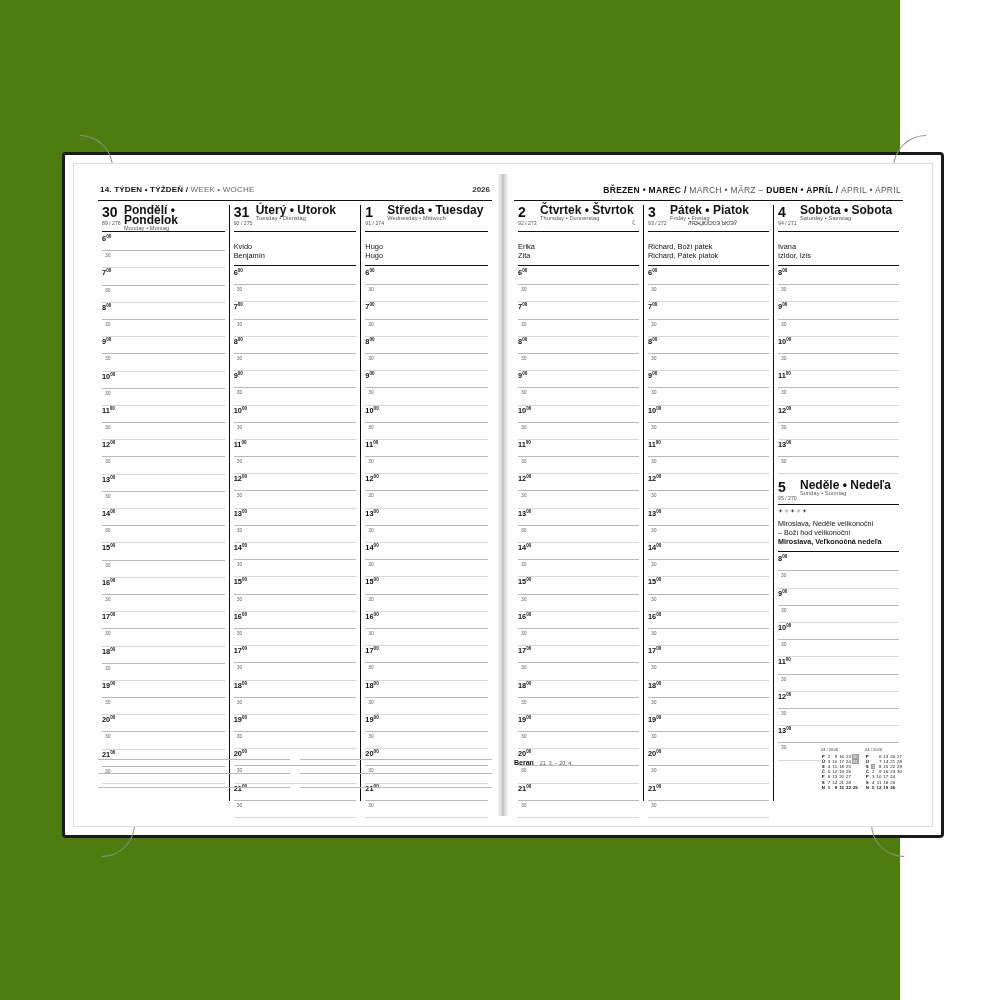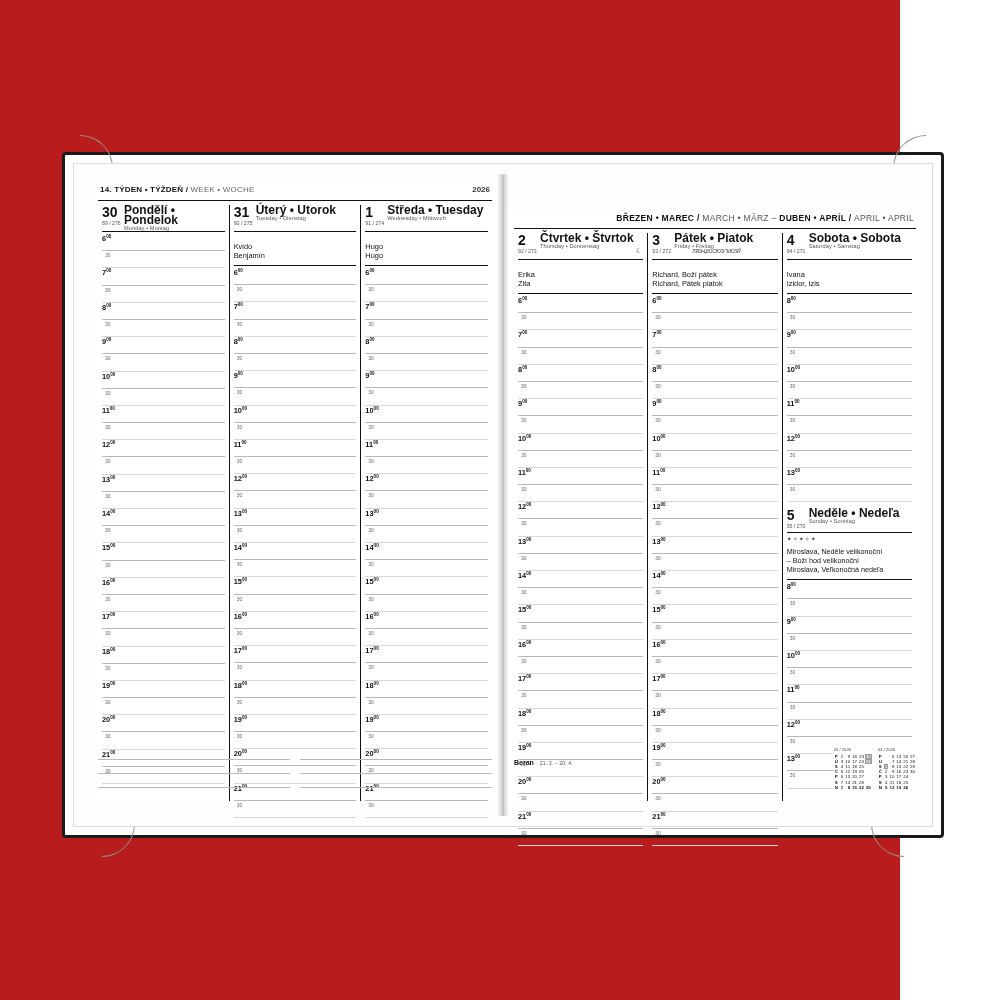--- a/index.html
+++ b/index.html
@@ -1,17 +1,17 @@
 <!DOCTYPE html>
 <html><head>
 <meta charset="utf-8">
 <style>
   html,body{margin:0;padding:0;background:#ffffff;}
   body{width:1000px;height:1000px;font-family:"Liberation Sans",sans-serif;color:#111;}
-  .page{position:relative;width:900px;height:1000px;background:#b91c1c;}
+  .page{position:relative;width:900px;height:1000px;background:#4d7c0f;}
 
   
   .cover{
     position:absolute;left:62px;top:152px;width:876px;height:680px;
     background:#ffffff;border:3px solid #1a1a1a;border-radius:4px;
     box-shadow:0 0 0 1px #ffffff inset;
   }
   .cover-inner{
     position:absolute;left:8px;top:8px;right:8px;bottom:8px;
     background:#fefefe;border:1px solid #dcdcdc;
@@ -24,21 +24,21 @@
   
   .corner{position:absolute;width:64px;height:64px;border:1px solid #9a9a9a;border-radius:50%;}
   .corner.tl{left:-18px;top:-20px;border-color:transparent;border-bottom-color:#8f8f8f;border-right-color:#8f8f8f;transform:rotate(-45deg);}
   .corner.bl{left:4px;bottom:-22px;border-color:transparent;border-top-color:#8f8f8f;border-right-color:#8f8f8f;transform:rotate(45deg);}
   .corner.br{right:4px;bottom:-22px;border-color:transparent;border-top-color:#8f8f8f;border-left-color:#8f8f8f;transform:rotate(-45deg);}
   .corner.tr{right:-18px;top:-20px;border-color:transparent;border-bottom-color:#8f8f8f;border-left-color:#8f8f8f;transform:rotate(45deg);}
 
   
   .leaf{position:absolute;top:20px;bottom:20px;background:#fff;}
   .leaf.left{left:20px;right:50%;margin-right:7px;}
-  .leaf.right{right:12px;left:50%;margin-left:7px;margin-top:28px;}
+  .leaf.right{right:25px;left:50%;margin-left:7px;}
 
   
   .pg-head{position:relative;height:16px;border-bottom:1px solid #111;margin:0 4px 0 4px;}
   .pg-head .wk{position:absolute;left:2px;top:1px;font-size:8px;font-weight:bold;letter-spacing:.2px;}
   .pg-head .wk .light{font-weight:normal;color:#666;}
   .pg-head .yr{position:absolute;right:2px;top:1px;font-size:8px;font-weight:bold;color:#333;}
   .pg-head .months{position:absolute;left:0;right:2px;top:1px;text-align:right;font-size:8.5px;font-weight:bold;letter-spacing:.3px;}
   .pg-head .months .light{font-weight:normal;color:#555;}
 
   
@@ -63,21 +63,21 @@
   .hrow.half{border-bottom:1px solid #d8d8d8;}
   .hlab{position:absolute;left:0;top:0px;font-size:7.4px;font-weight:bold;}
   .hlab sup{font-size:4.6px;font-weight:bold;vertical-align:super;}
   .hlab.small{font-size:5px;font-weight:normal;color:#666;left:3px;top:1px;}
 
   
   .sun-block{margin-top:6px;}
   .sun-head{position:relative;height:24px;border-bottom:1px solid #111;}
   .sun-names{padding:4px 0 5px 0;border-bottom:1px solid #111;}
   .sun-names div{font-size:7.2px;line-height:9px;}
-  .sun-names .b{font-weight:normal;}
+  .sun-names .b{font-weight:bold;}
   .deco{font-size:6px;letter-spacing:1px;color:#333;margin:2px 0 1px 0;}
 
   
   .notes{position:absolute;left:4px;right:4px;bottom:18px;}
   .nrow{display:flex;gap:10px;}
   .nline{flex:1;border-bottom:1px solid #b9b9b9;height:13px;}
 
   
   .zodiac{position:absolute;left:4px;bottom:40px;font-size:7px;}
   .zodiac b{font-weight:bold;}

